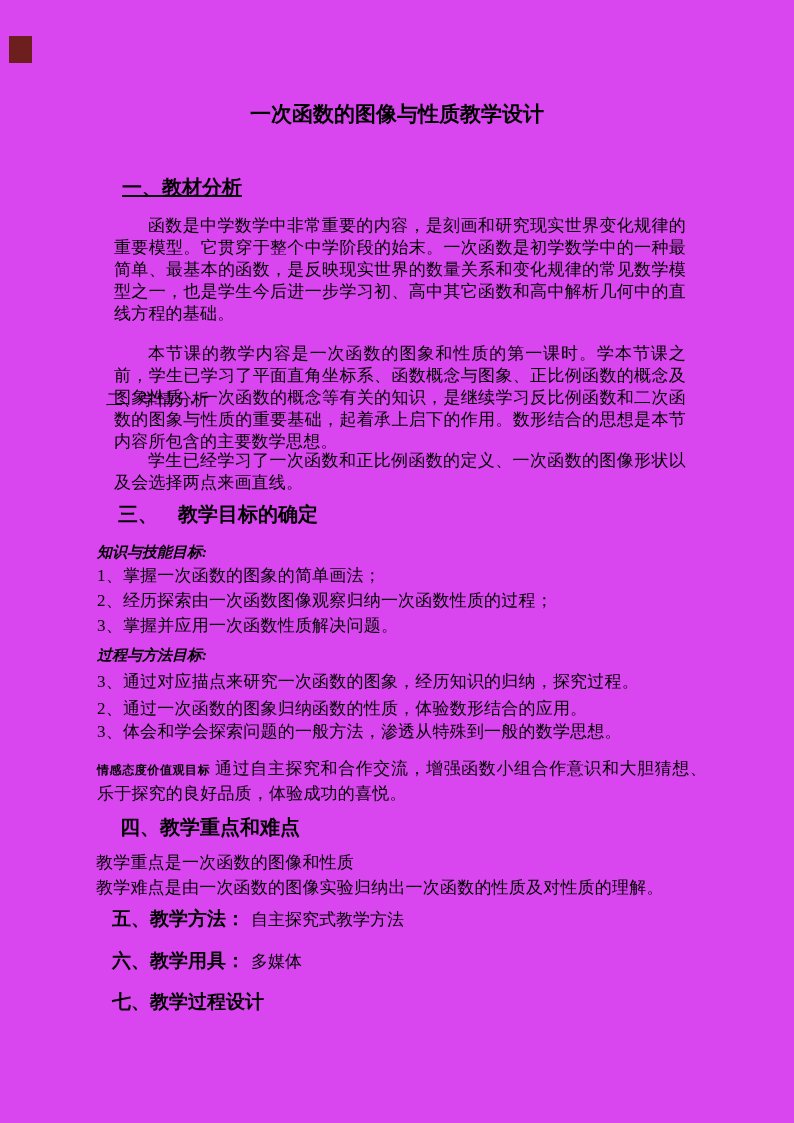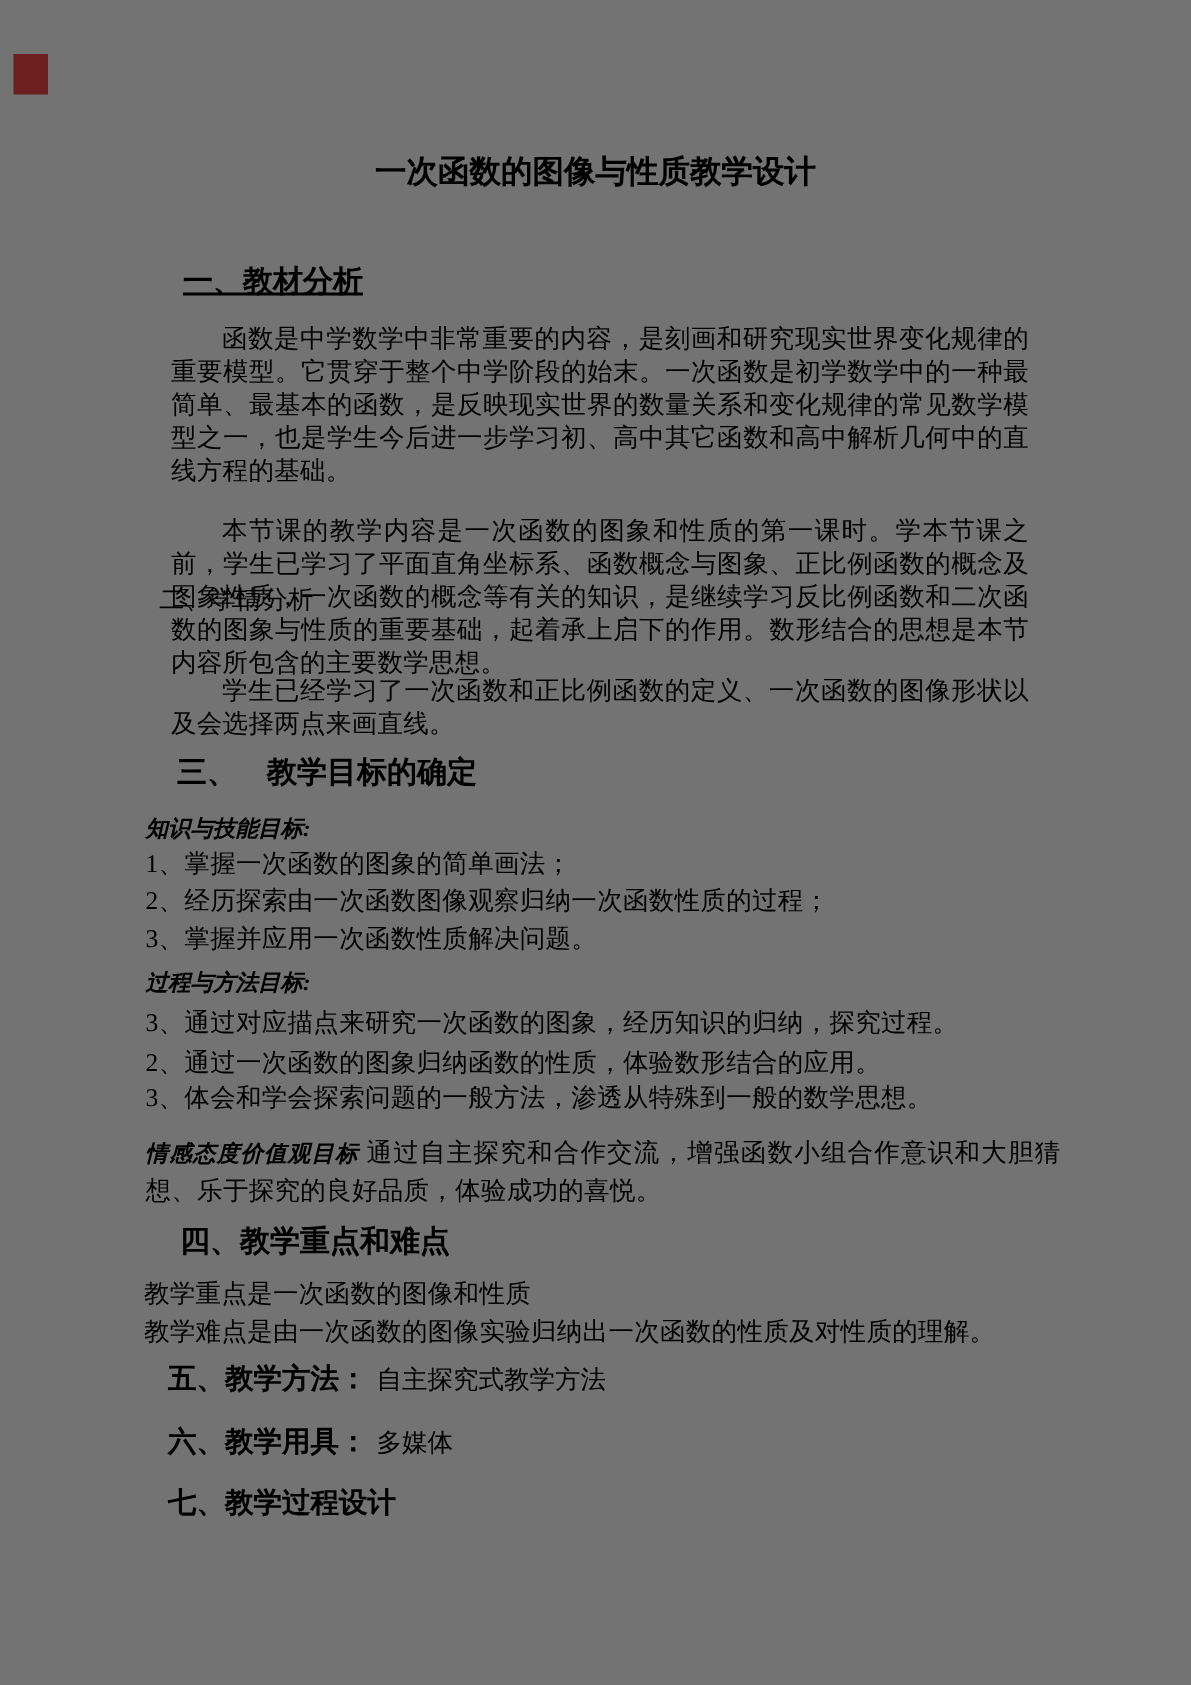--- a/index.html
+++ b/index.html
@@ -5,21 +5,21 @@
   html, body { margin: 0; padding: 0; }
   body {
     width: 794px; height: 1123px;
     background: #ffffff;
     font-family: "Liberation Serif", "DejaVu Serif", serif;
     color: #000000;
   }
   .doc {
     position: relative;
     width: 794px; height: 1123px;
-    background: #737373;
+    background: #d946ef;
     overflow: hidden;
   }
   .corner-mark {
     position: absolute;
     left: 9px; top: 36px;
     width: 23px; height: 27px;
   }
   .title {
     position: absolute;
     left: 0; right: 0; top: 100px;
@@ -70,23 +70,22 @@
   .emotion-block {
     position: absolute;
     left: 97px; top: 757px;
     width: 610px;
     font-size: 17px;
     line-height: 23px;
     letter-spacing: 0.2px;
     text-align: justify;
   }
   .emotion-block .lbl {
-    font-size: 15px;
+    font-size: 12px;
     font-weight: bold;
-    font-style: italic;
   }
   .inline-heading {
     position: absolute;
     margin: 0;
     white-space: nowrap;
   }
   .inline-heading .hb { font-size: 19px; font-weight: bold; }
   .inline-heading .hv { font-size: 17px; margin-left: 6px; }
 </style>
 </head>

